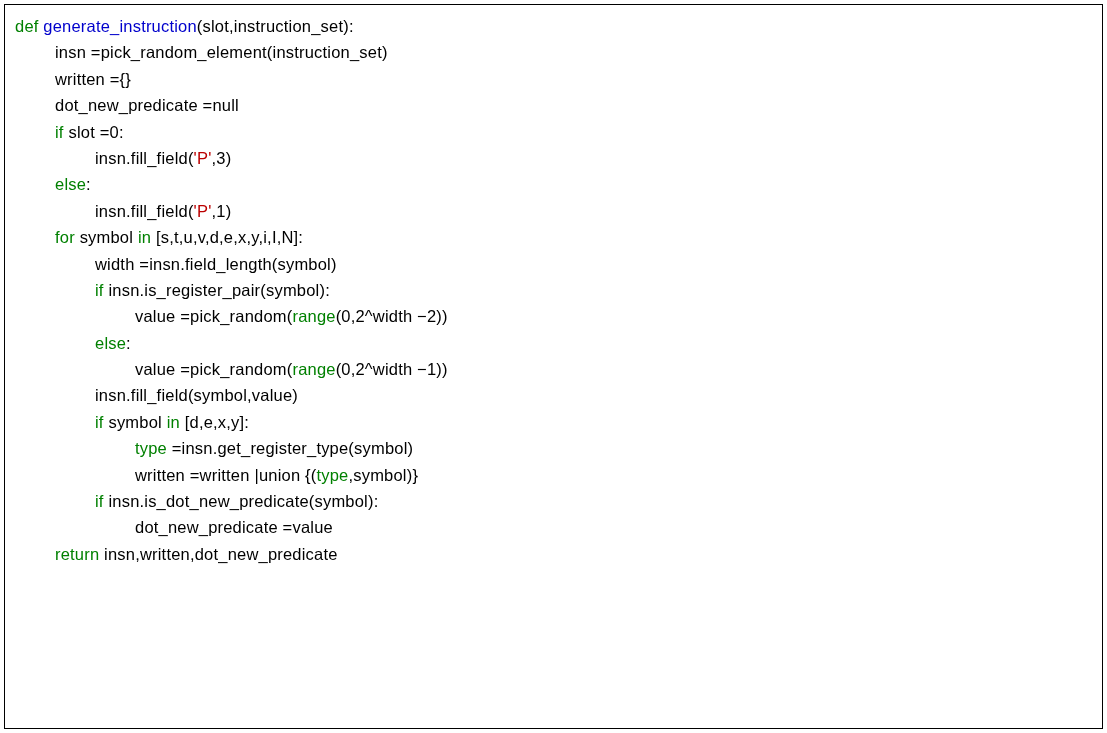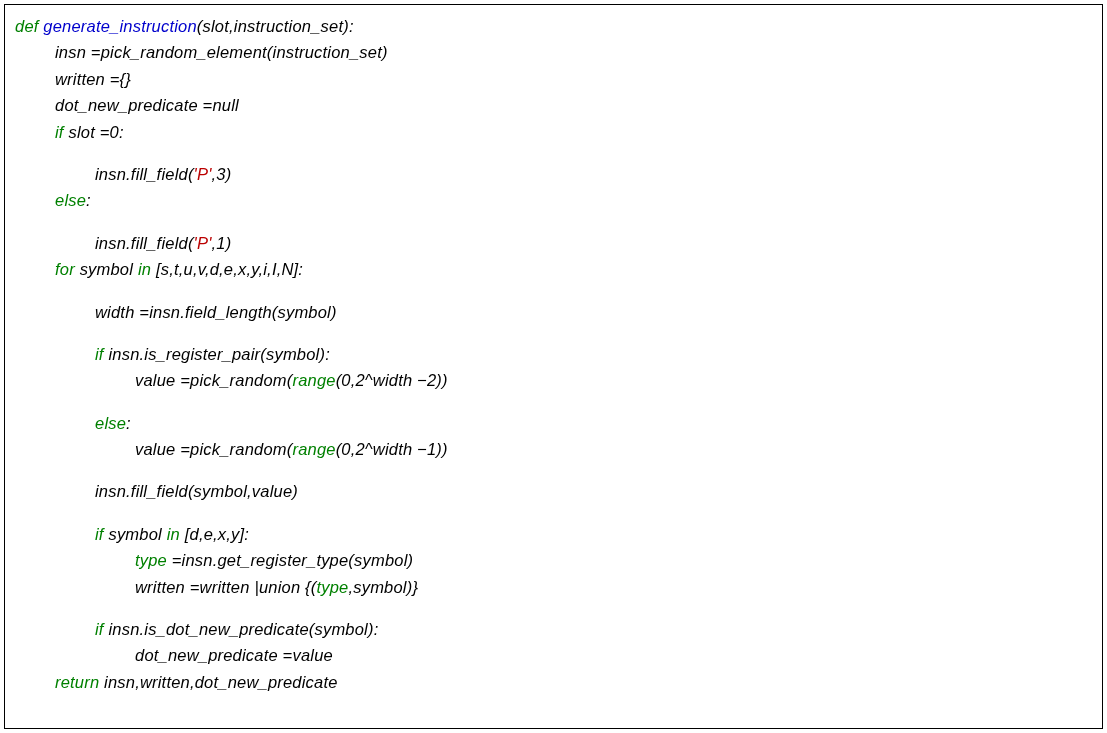--- a/index.html
+++ b/index.html
@@ -18,21 +18,21 @@
     height: 725px;
     line-height: 1.6;
     white-space: pre;
     letter-spacing: 0.2px;
   }
   .kw  { color: #008000; }  
   .fn  { color: #0000cc; }  
   .bi  { color: #008000; text-align: right; }  
   .str { color: #bb0000; }  
   .txt { color: #000; }
-  .line { display: block; font-style: italic; }
+  .line { display: block; }
   .i1 { padding-left: 40px; }
-  .i2 { padding-left: 80px; margin-top: 16px; }
+  .i2 { padding-left: 80px; }
   .i3 { padding-left: 120px; }
 </style>
 </head>
 <body>
 
 <div class="code-frame" id="code"><span class="line i0"><span class="kw">def </span><span class="fn">generate_instruction</span><span class="txt">(slot,instruction_set):</span></span><span class="line i1"><span class="txt">insn =pick_random_element(instruction_set)</span></span><span class="line i1"><span class="txt">written ={}</span></span><span class="line i1"><span class="txt">dot_new_predicate =null</span></span><span class="line i0"><span class="txt"></span></span><span class="line i1"><span class="kw">if </span><span class="txt">slot =0:</span></span><span class="line i2"><span class="txt">insn.fill_field(</span><span class="str">'P'</span><span class="txt">,3)</span></span><span class="line i1"><span class="kw">else</span><span class="txt">:</span></span><span class="line i2"><span class="txt">insn.fill_field(</span><span class="str">'P'</span><span class="txt">,1)</span></span><span class="line i0"><span class="txt"></span></span><span class="line i1"><span class="kw">for </span><span class="txt">symbol </span><span class="kw">in </span><span class="txt">[s,t,u,v,d,e,x,y,i,I,N]:</span></span><span class="line i2"><span class="txt">width =insn.field_length(symbol)</span></span><span class="line i2"><span class="kw">if </span><span class="txt">insn.is_register_pair(symbol):</span></span><span class="line i3"><span class="txt">value =pick_random(</span><span class="bi">range</span><span class="txt">(0,2^width −2))</span></span><span class="line i2"><span class="kw">else</span><span class="txt">:</span></span><span class="line i3"><span class="txt">value =pick_random(</span><span class="bi">range</span><span class="txt">(0,2^width −1))</span></span><span class="line i0"><span class="txt"></span></span><span class="line i2"><span class="txt">insn.fill_field(symbol,value)</span></span><span class="line i0"><span class="txt"></span></span><span class="line i2"><span class="kw">if </span><span class="txt">symbol </span><span class="kw">in </span><span class="txt">[d,e,x,y]:</span></span><span class="line i3"><span class="bi">type </span><span class="txt">=insn.get_register_type(symbol)</span></span><span class="line i3"><span class="txt">written =written |union {(</span><span class="bi">type</span><span class="txt">,symbol)}</span></span><span class="line i2"><span class="kw">if </span><span class="txt">insn.is_dot_new_predicate(symbol):</span></span><span class="line i3"><span class="txt">dot_new_predicate =value</span></span><span class="line i0"><span class="txt"></span></span><span class="line i1"><span class="kw">return </span><span class="txt">insn,written,dot_new_predicate</span></span></div>
 
 </body></html>

